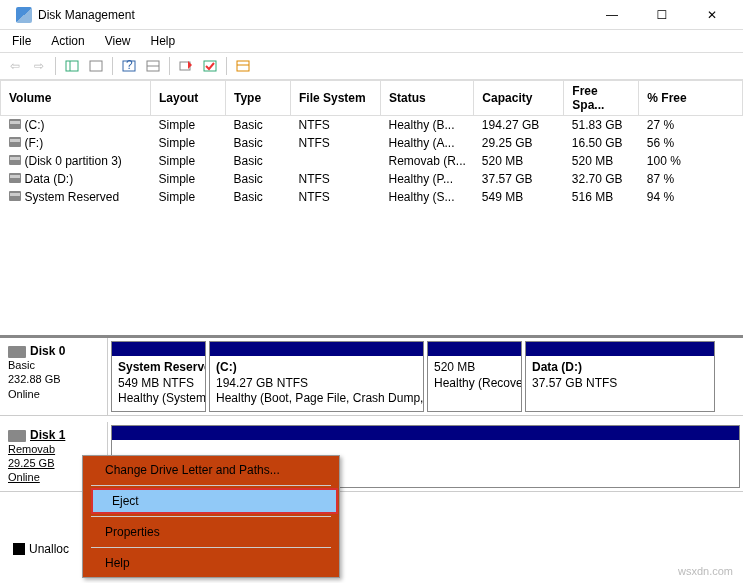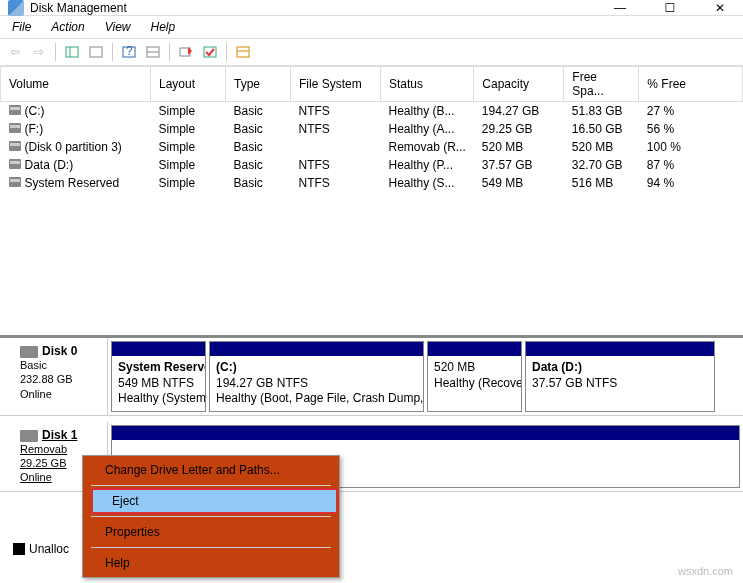--- a/index.html
+++ b/index.html
@@ -1,35 +1,35 @@
 <!DOCTYPE html>
 <html><head>
   <meta charset="utf-8">
   <style>
     * { margin: 0; padding: 0; box-sizing: border-box; font-family: 'Segoe UI', Tahoma, sans-serif; font-size: 12px; }
     body { background: #fff; width: 743px; height: 583px; overflow: hidden; position: relative; }
-    .titlebar { height: 16px; display: flex; align-items: center; padding: 0 8px; border-bottom: 1px solid #ddd; }
+    .titlebar { height: 30px; display: flex; align-items: center; padding: 0 16px; border-bottom: 1px solid #ddd; }
     .titlebar-icon { width: 16px; height: 16px; margin-right: 6px; background: linear-gradient(135deg, #4a8fd8 50%, #8fb8e0 50%); border-radius: 2px; }
     .titlebar-title { flex: 1; font-size: 12px; }
     .titlebar-btns { display: flex; gap: 20px; font-size: 16px; }
     .titlebar-btn { width: 30px; text-align: center; cursor: pointer; }
-    .menubar { height: 22px; display: flex; align-items: center; padding: 0 4px; gap: 4px; font-style: italic; }
+    .menubar { height: 22px; display: flex; align-items: center; padding: 0 4px; gap: 4px; }
     .menu-item { padding: 2px 8px; cursor: pointer; }
     .toolbar { height: 28px; display: flex; align-items: center; padding: 0 4px; gap: 2px; border-top: 1px solid #ddd; border-bottom: 1px solid #ddd; }
     .tool-btn { width: 22px; height: 22px; display: flex; align-items: center; justify-content: center; cursor: pointer; color: #555; }
     .tool-btn.disabled { color: #bbb; }
     .tool-sep { width: 1px; height: 18px; background: #ccc; margin: 0 3px; }
     .volume-table { width: 100%; border-collapse: collapse; }
-    .volume-table th { text-align: left; padding: 3px 8px; font-weight: normal; border: 1px solid #ddd; background: #fff; position: relative; font-size: 12px; }
+    .volume-table th { text-align: left; padding: 3px 8px; font-weight: bold; border: 1px solid #ddd; background: #fff; position: relative; font-size: 12px; }
     .volume-table td { padding: 2px 8px; font-size: 12px; white-space: nowrap; }
     .vol-icon { display: inline-block; width: 12px; height: 10px; background: #888; margin-right: 4px; position: relative; border-radius: 1px; }
     .vol-icon::before { content: ''; position: absolute; top: 2px; left: 1px; right: 1px; height: 3px; background: #ccc; }
     .disk-panel-area { position: absolute; top: 335px; left: 0; right: 0; bottom: 0; border-top: 3px solid #888; }
     .disk-row { display: flex; border-bottom: 1px solid #ccc; }
-    .disk-info { width: 108px; padding: 6px 20px; border-right: 1px solid #ccc; background: #fff; }
+    .disk-info { width: 108px; padding: 6px 8px; border-right: 1px solid #ccc; background: #fff; }
     .disk-info .disk-icon { display: inline-block; width: 18px; height: 12px; background: #888; vertical-align: middle; margin-right: 4px; border-radius: 1px; }
     .disk-name { font-weight: bold; font-size: 12px; }
     .disk-meta { font-size: 11px; line-height: 1.3; }
     .disk-partitions { flex: 1; display: flex; padding: 3px; gap: 3px; background: #fff; }
     .partition { border: 1px solid #888; display: flex; flex-direction: column; }
     .partition-bar { height: 14px; background: #000080; }
     .partition-body { padding: 4px 6px; font-size: 11px; line-height: 1.3; flex: 1; overflow: hidden; white-space: nowrap; }
     .partition-title { font-weight: bold; }
     .disk1-row { position: relative; text-decoration: underline; }
     .context-menu { position: absolute; left: 82px; top: 455px; width: 258px; background: #c2410c; border: 1px solid #999; box-shadow: 2px 2px 4px rgba(0,0,0,0.3); z-index: 100; padding: 2px; }

